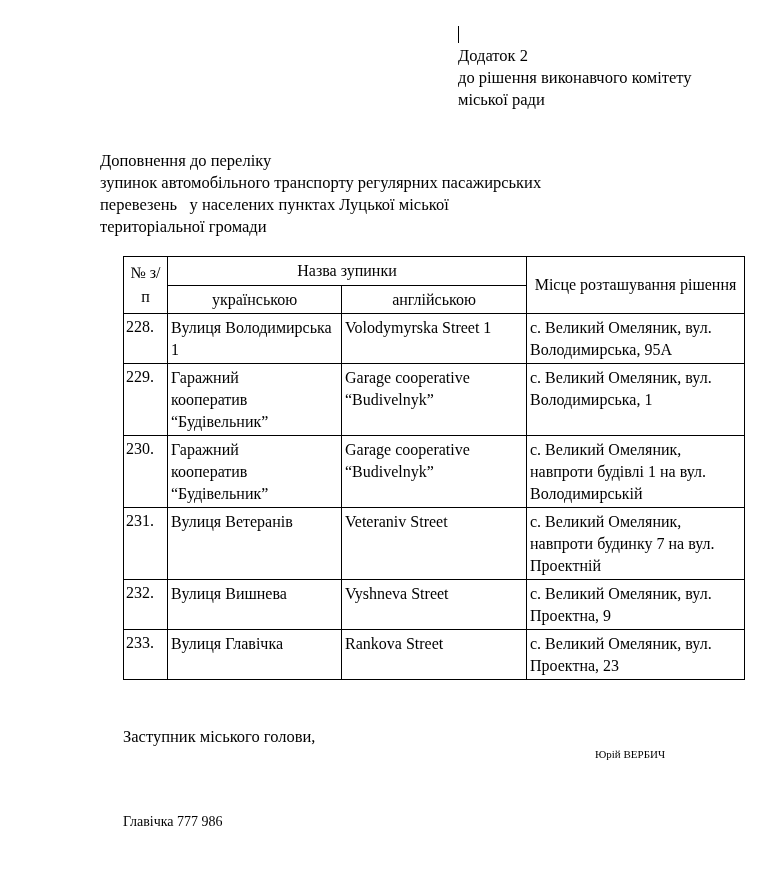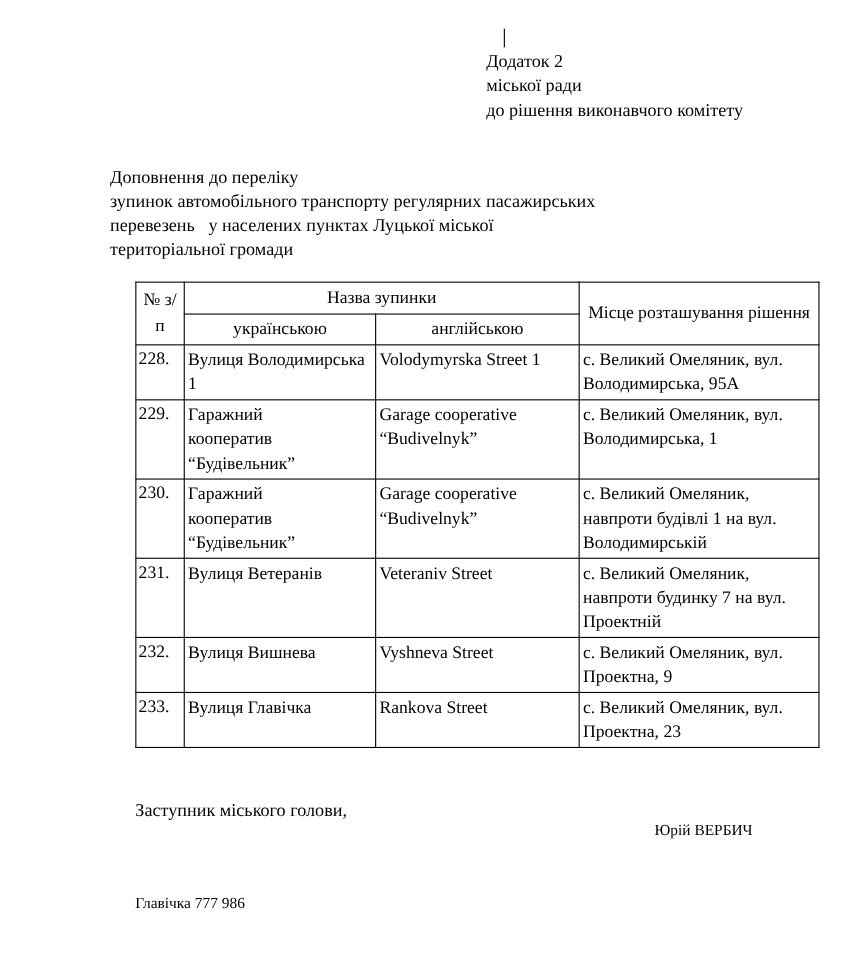--- a/index.html
+++ b/index.html
@@ -1,43 +1,43 @@
 <!DOCTYPE html>
 <html><head>
 <meta charset="utf-8">
 <style>
   html, body { margin: 0; padding: 0; background: #ffffff; }
   body { width: 776px; height: 872px; position: relative; overflow: hidden;
          font-family: "Liberation Serif", serif; color: #000; font-size: 16px; }
   .abs { position: absolute; }
   .cursor { position: absolute; left: 458px; top: 26px; width: 1px; height: 17px; background: #000; }
-  .annex { left: 442px; top: 45px; line-height: 22px; font-size: 16.5px; }
+  .annex { left: 458px; top: 45px; line-height: 22px; font-size: 16.5px; }
   .annex div { white-space: nowrap; }
   .title { left: 100px; width: 620px; top: 150px; line-height: 22px; font-size: 16.5px; }
   .title div { white-space: pre; }
   table.stops { position: absolute; left: 123px; top: 256px; border-collapse: collapse; width: 621px; table-layout: fixed; font-size: 16px; }
   table.stops td, table.stops th { border: 1px solid #000; padding: 0 3px; vertical-align: top; font-weight: normal; line-height: 22px; }
   table.stops th { text-align: center; vertical-align: middle; }
   .h1 th { height: 28px; }
   .h2 th { height: 27px; }
   .num { padding: 2px 2px 0 2px !important; margin-left: 18px; }
   td { padding-top: 3px !important; }
   .sig { left: 123px; top: 726px; line-height: 22px; font-size: 16.5px; }
-  .signame { left: 595px; top: 748px; font-size: 14px; }
+  .signame { left: 595px; top: 748px; font-size: 11px; }
   .exec { left: 123px; top: 814px; font-size: 14px; }
 </style>
 </head>
 <body>
 
 <div class="cursor"></div>
 
 <div class="abs annex">
   <div>Додаток 2</div>
+  <div>до рішення виконавчого комітету</div>
   <div>міської ради</div>
-  <div>до рішення виконавчого комітету</div>
 </div>
 
 <div class="abs title">
   <div>Доповнення до переліку</div>
   <div>зупинок автомобільного транспорту регулярних пасажирських</div>
   <div>перевезень   у населених пунктах Луцької міської</div>
   <div>територіальної громади</div>
 </div>
 
 <table class="stops">

